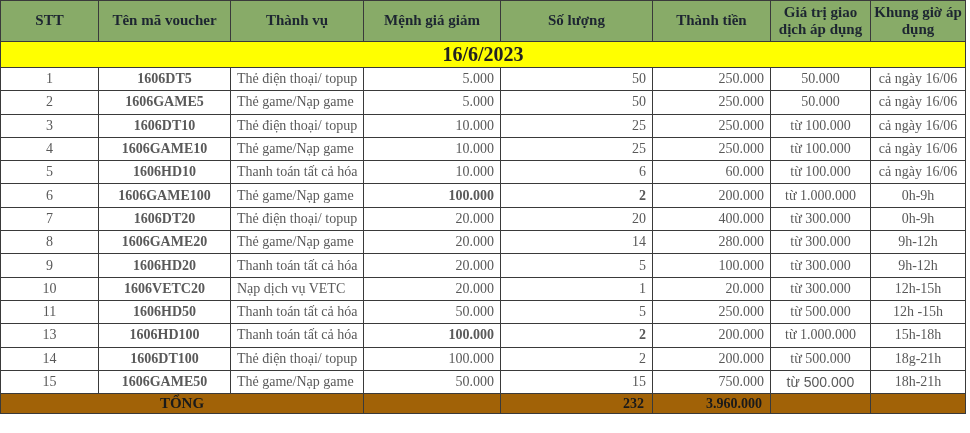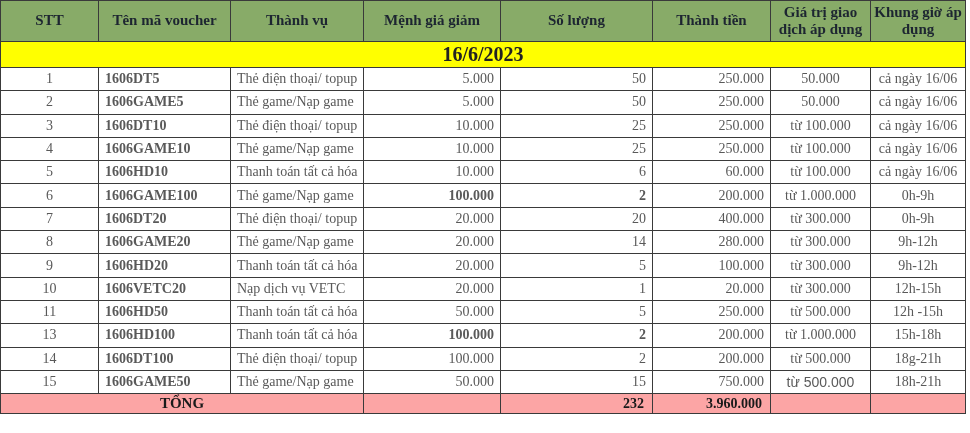--- a/index.html
+++ b/index.html
@@ -55,30 +55,30 @@
   tbody.rows td{
     height:23.3px;
     font-size:14px;
     color:var(--body-text);
     vertical-align:middle;
     padding:0 6px;
     background:#ffffff;
   }
   td.c-stt{text-align:center;padding:0;}
   td.c-voucher{
-    text-align:left;font-weight:bold;color:var(--strong-text);padding-left:8px;
+    text-align:center;font-weight:bold;color:var(--strong-text);padding-left:8px;
   }
   td.c-service{text-align:left;padding-left:5px;}
   td.c-num{text-align:right;padding-right:8px;}
   td.c-center{text-align:center;padding:0 2px;}
   td.em{font-weight:bold;color:var(--strong-text);}
   td.sans{font-family:"Liberation Sans","DejaVu Sans",sans-serif;font-size:13px;}
   
   tfoot td{
-    height:20px;font-size:14px;vertical-align:middle;background:#fca5a5;
+    height:20px;font-size:14px;vertical-align:middle;background:#a16207;
   }
   tfoot td.f-label{
     text-align:center;font-weight:bold;color:var(--strong-text);font-size:15px;
   }
   tfoot td.f-num{
     text-align:right;font-weight:bold;color:var(--strong-text);padding-right:8px;
   }
 </style>
 </head>
 <body>

